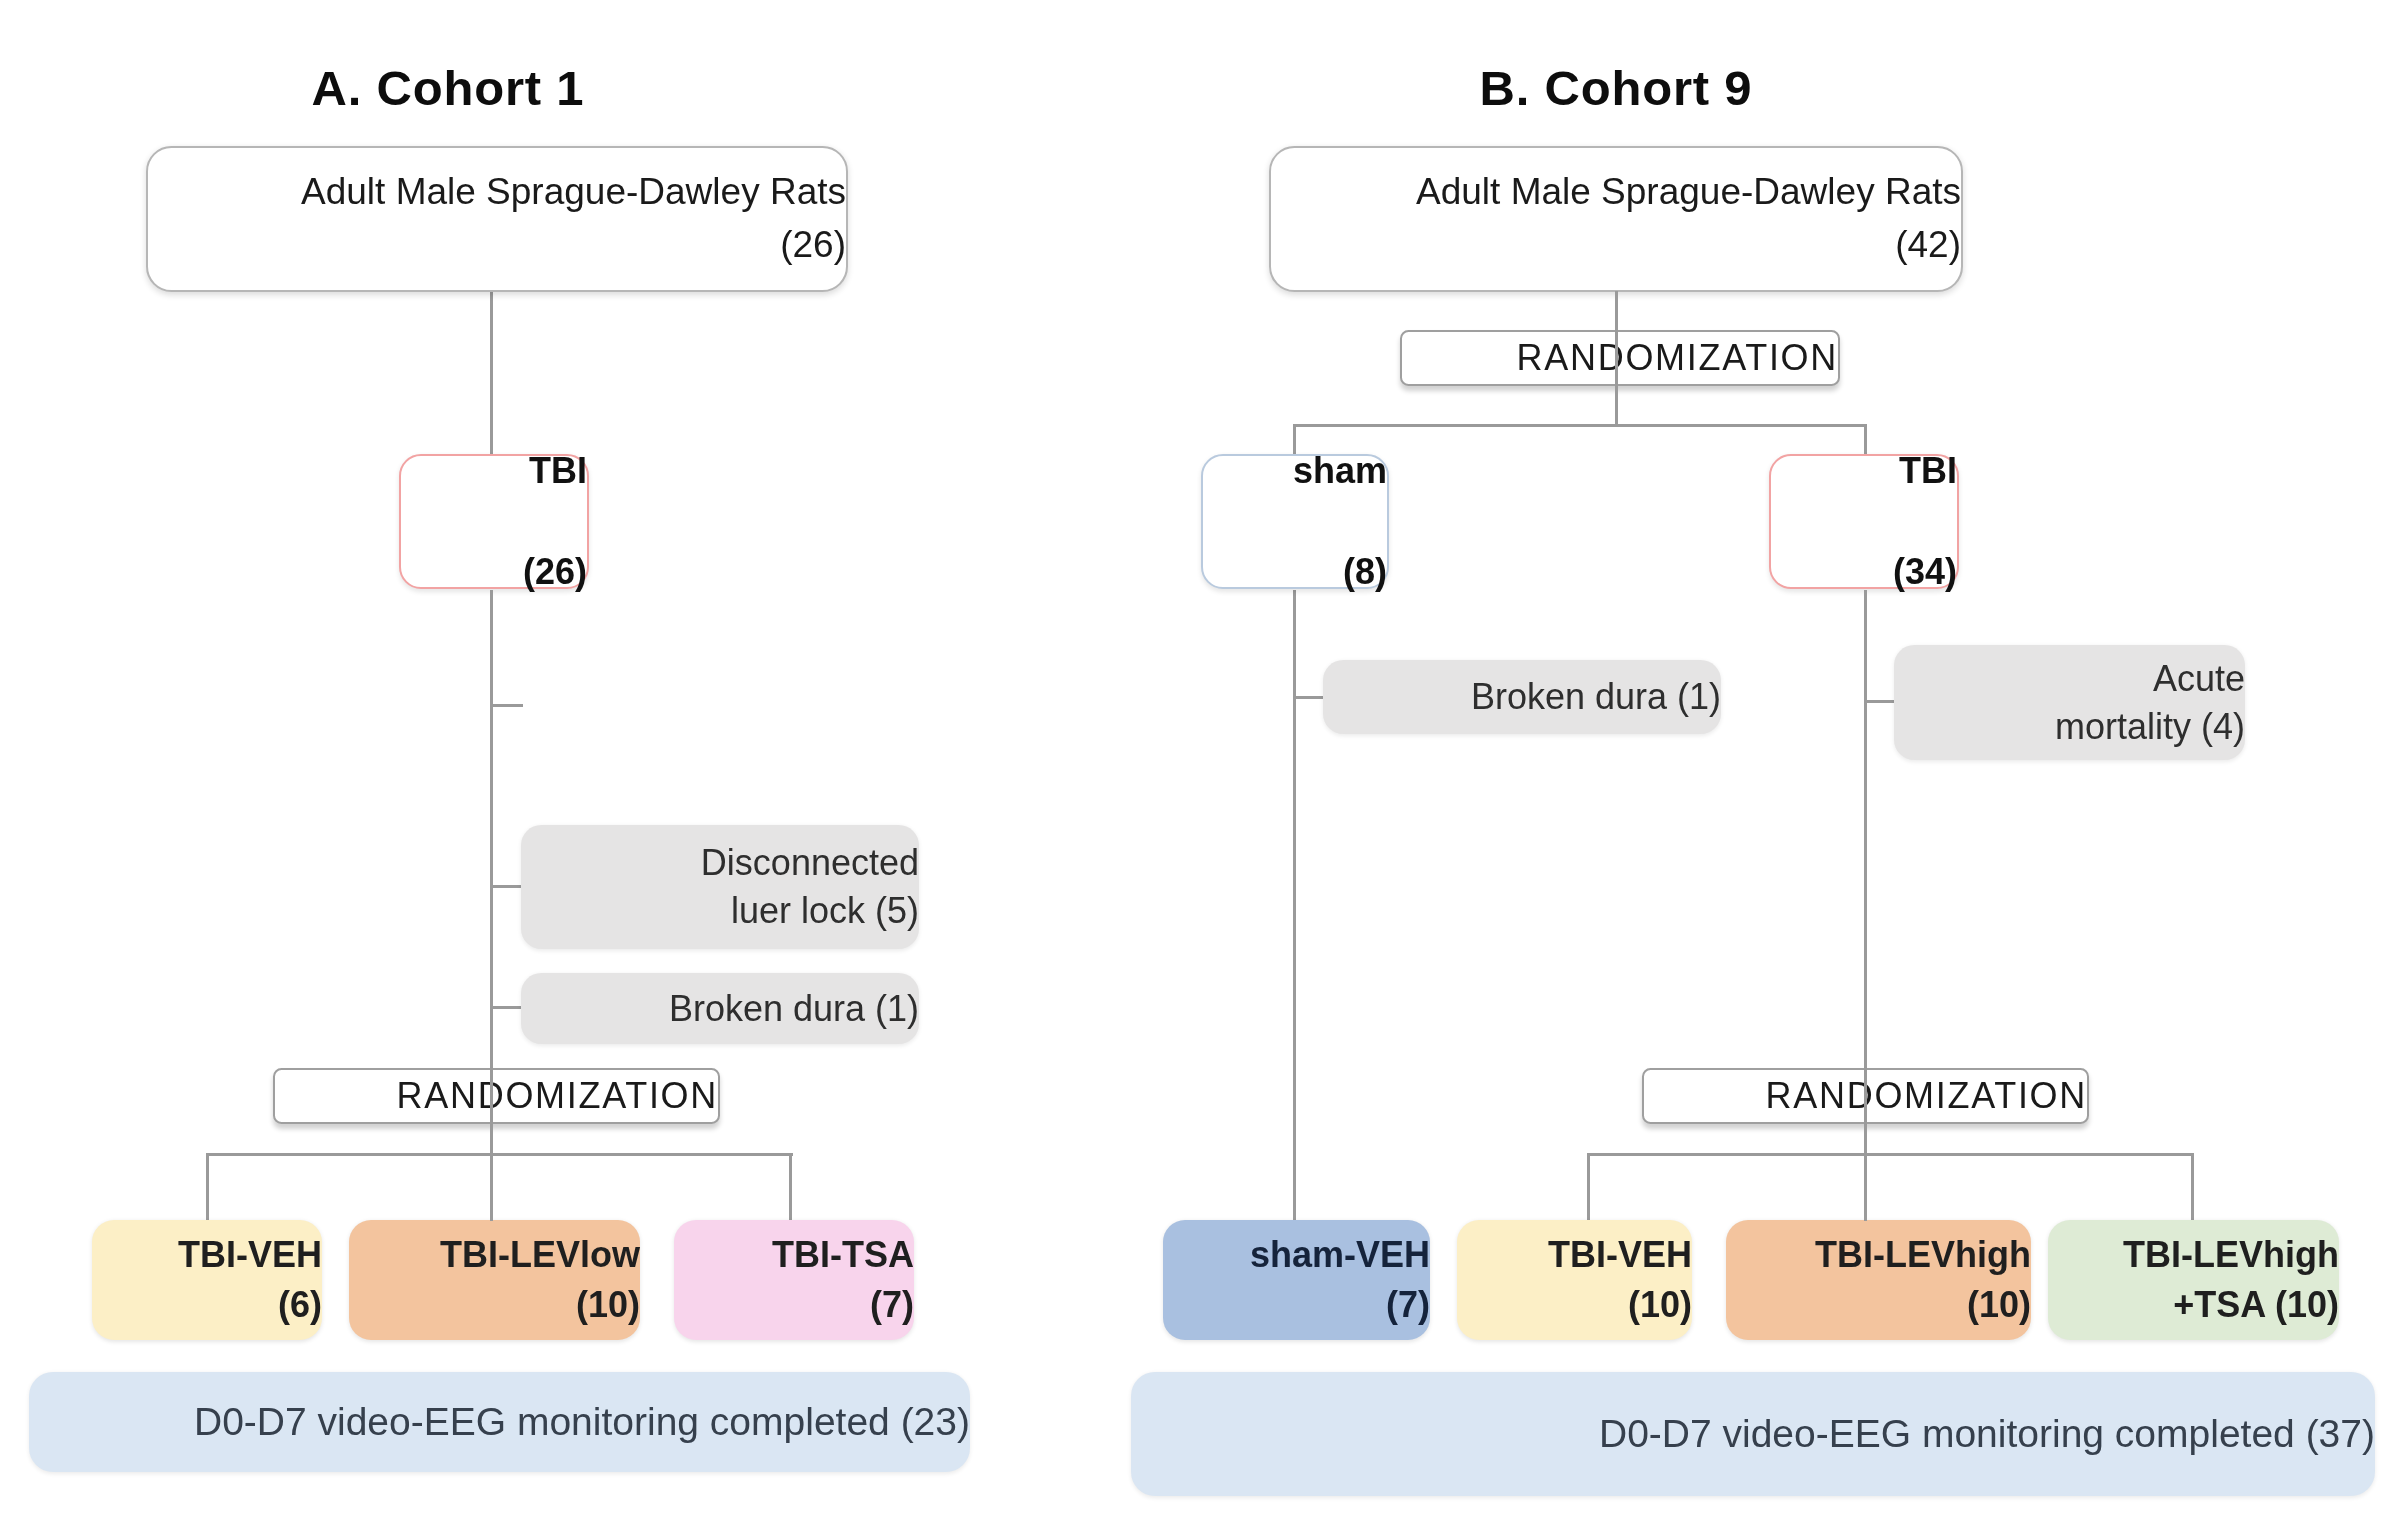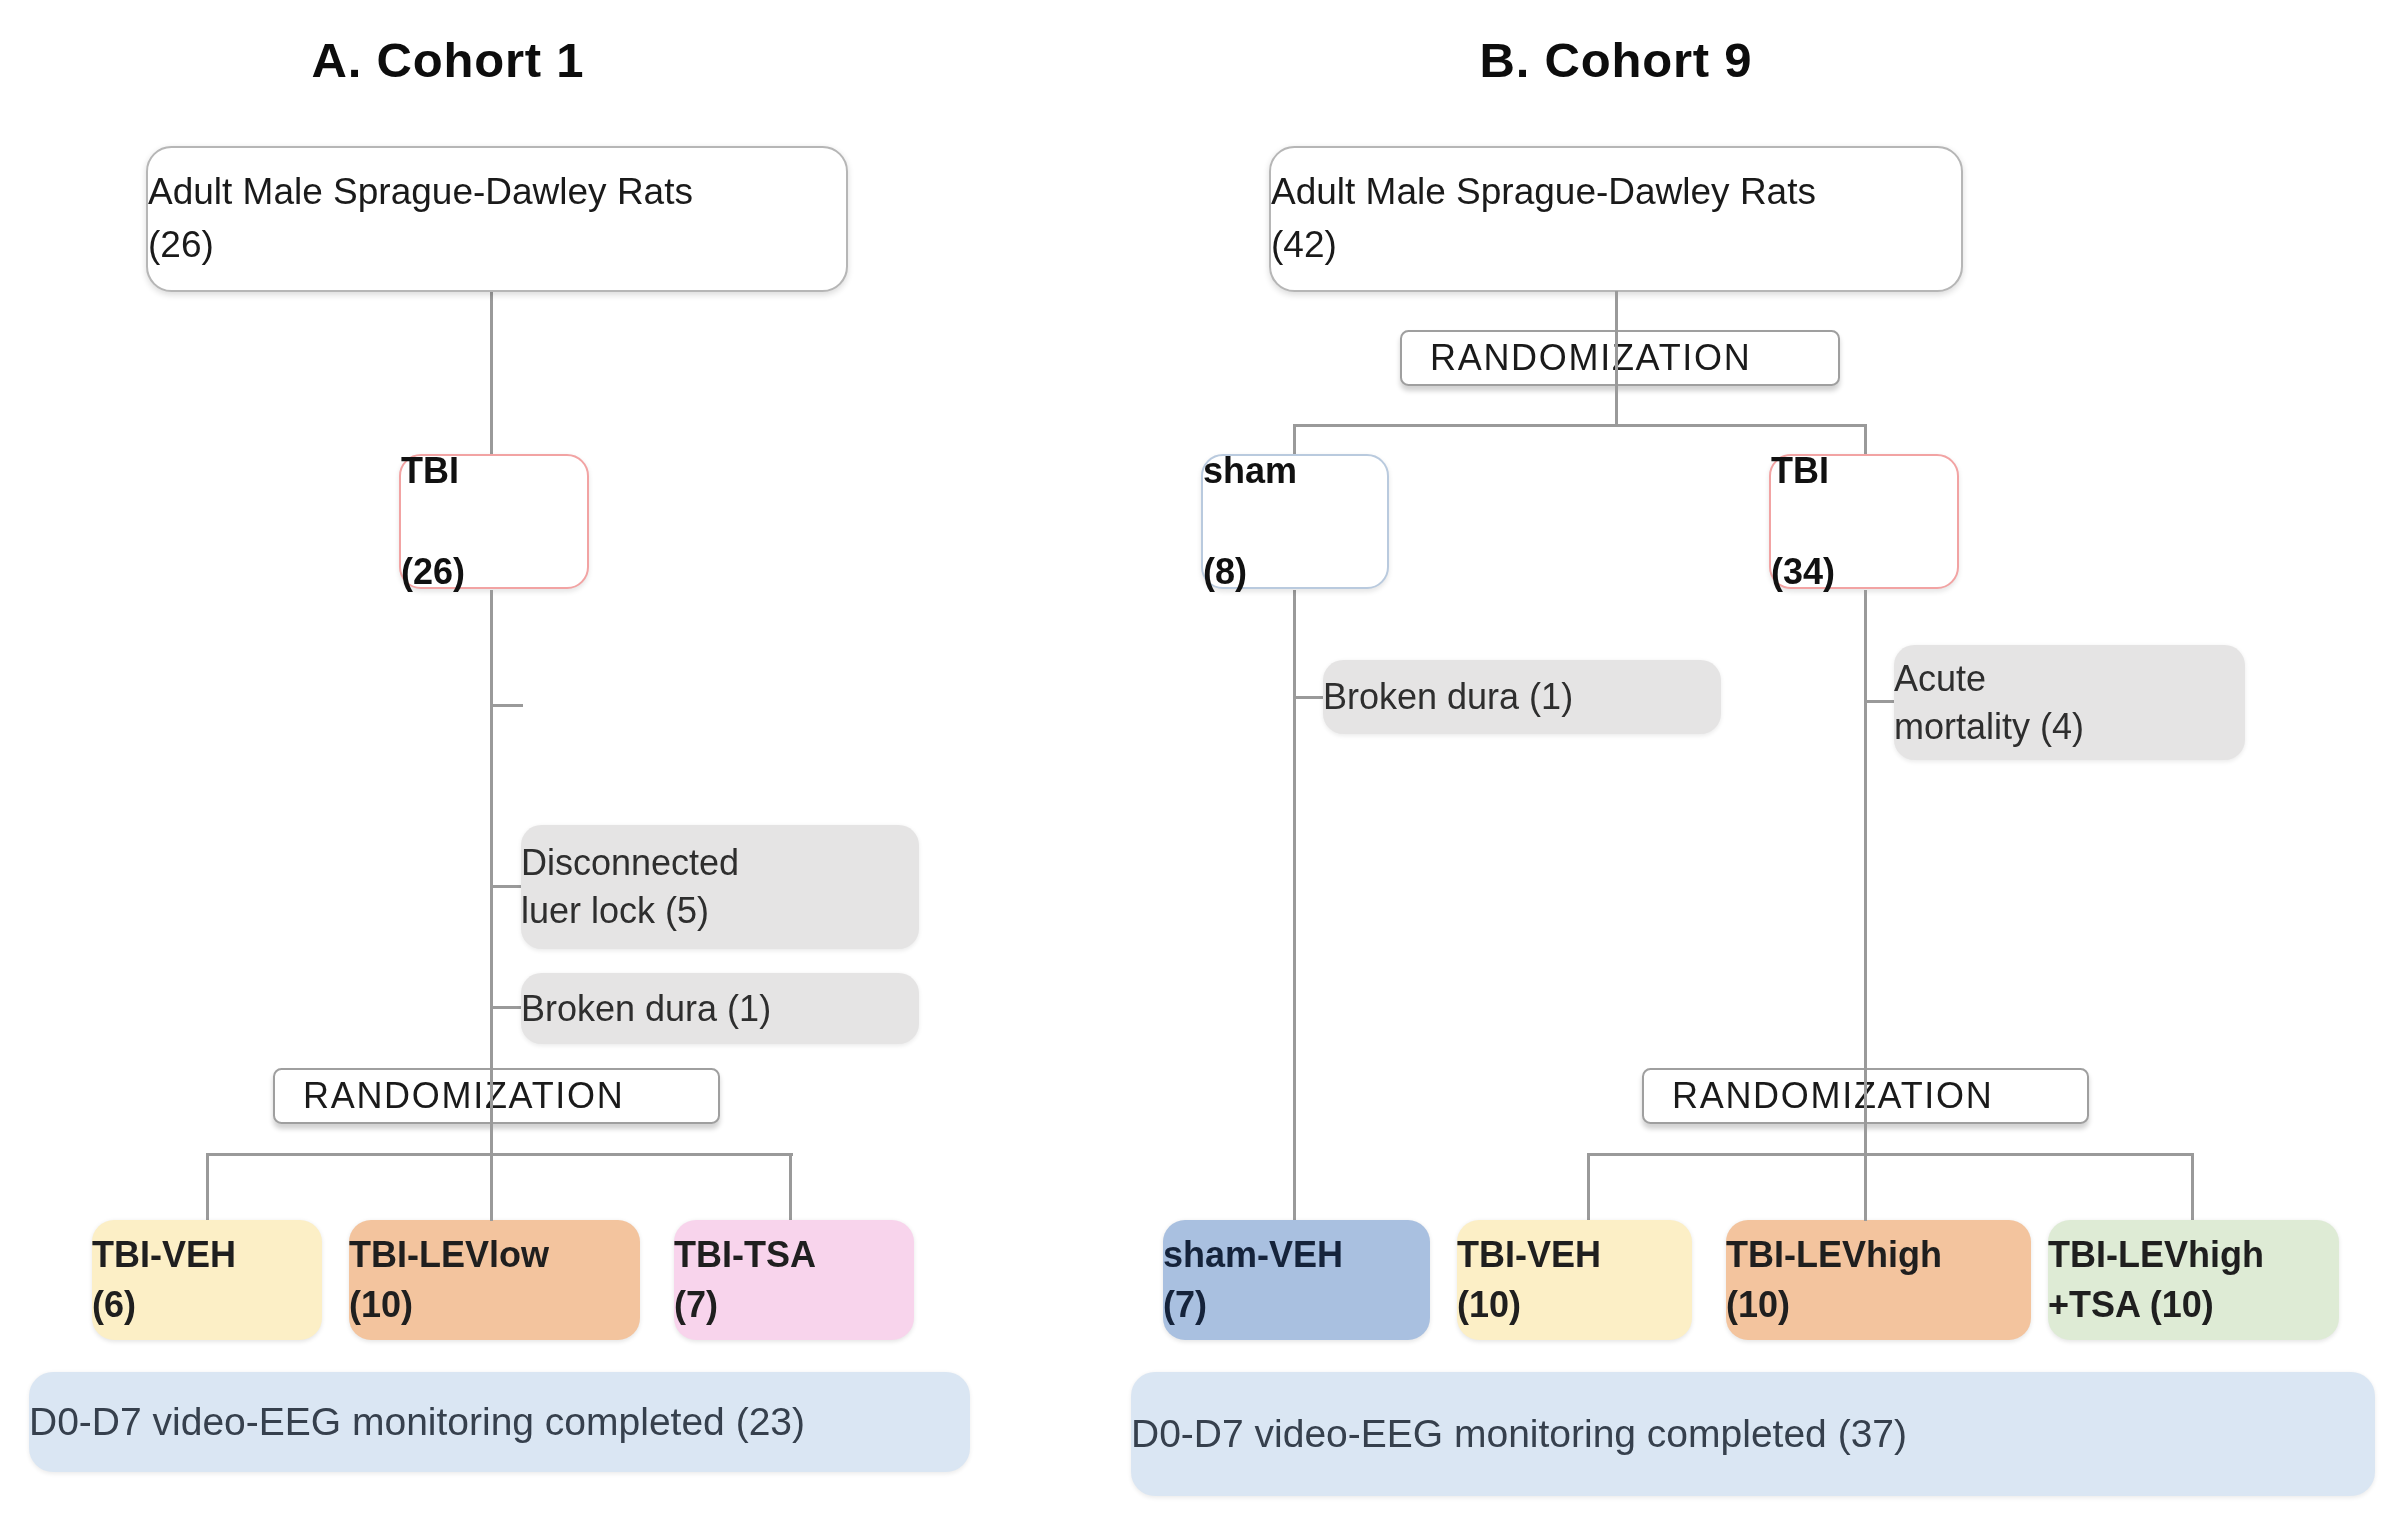--- a/index.html
+++ b/index.html
@@ -10,27 +10,28 @@
     font-family:"Liberation Sans", sans-serif;
     overflow:hidden;
   }
   .title{
     position:absolute;
     font-weight:bold;
     font-size:49px;
     color:#0d0d0d;
     text-align:center;
     letter-spacing:0.8px;
+    margin-top:28px;
   }
   .box{
     position:absolute;
     box-sizing:border-box;
     display:flex;
     flex-direction:column;
-    align-items:flex-start;
+    align-items:flex-end;
     justify-content:center;
     text-align:center;
   }
   .white-box{
     background:#ffffff;
     border:2.5px solid #b6b6b6;
     border-radius:25.4px;
     box-shadow:0 2.5px 6px rgba(0,0,0,0.14);
     font-size:37px;
     line-height:1.42;

